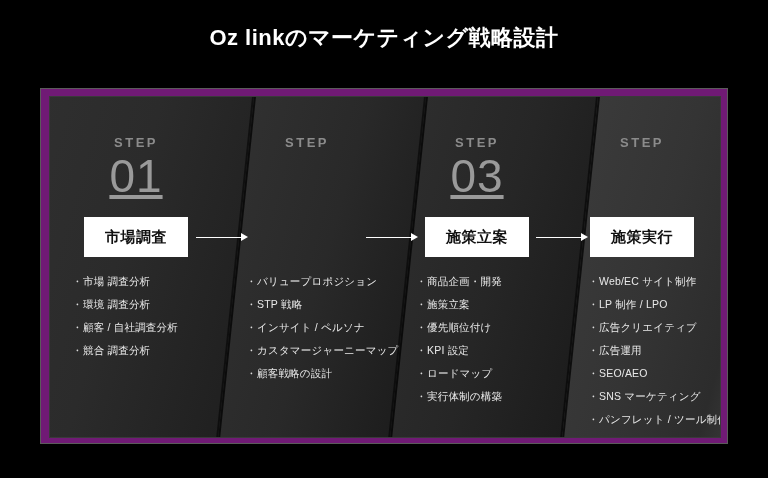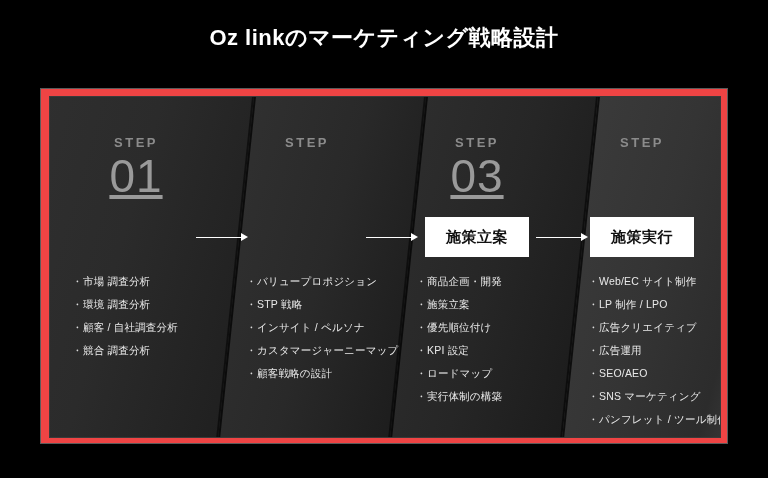--- a/index.html
+++ b/index.html
@@ -21,21 +21,21 @@
     letter-spacing:0.5px;
     line-height:28px;
   }
 
   
   .frame-outer {
     position:absolute;
     left:40px; top:88px;
     width:688px; height:356px;
     border:1px solid #5b5b5b;
-    background:#ef4444;
+    background:#701a75;
   }
   .frame-inner {
     position:absolute;
     left:8px; top:7px;
     width:672px; height:342px;
     background:#1b1b1b;
     border:1px solid #3a3a3a;
     overflow:hidden;
   }
 
@@ -190,20 +190,21 @@
           <div class="slab"></div>
           <div class="edge left"></div>
         </div>
       </div>
 
       <div class="columns">
 
         <div class="col c1">
           <div class="step-label">STEP</div>
           <div class="step-number">01</div>
+          <div class="label-box">市場調査</div>
           <div class="bullets">
             <div class="bullet"><span class="dot">・</span><span>市場 調査分析</span></div>
             <div class="bullet"><span class="dot">・</span><span>環境 調査分析</span></div>
             <div class="bullet"><span class="dot">・</span><span>顧客 / 自社調査分析</span></div>
             <div class="bullet"><span class="dot">・</span><span>競合 調査分析</span></div>
           </div>
         </div>
 
         <div class="col c2">
           <div class="step-label">STEP</div>

